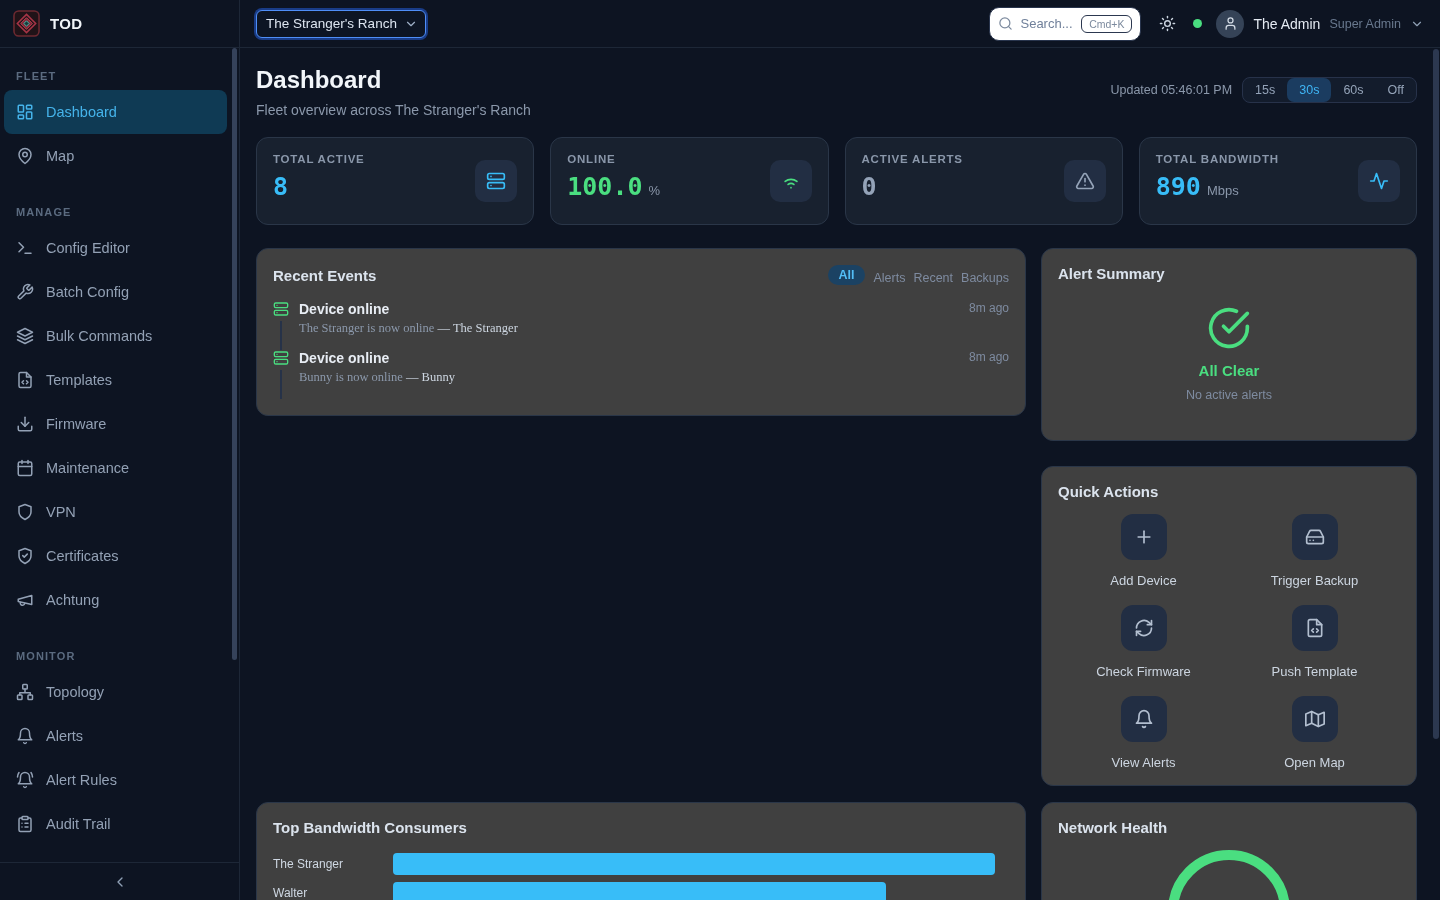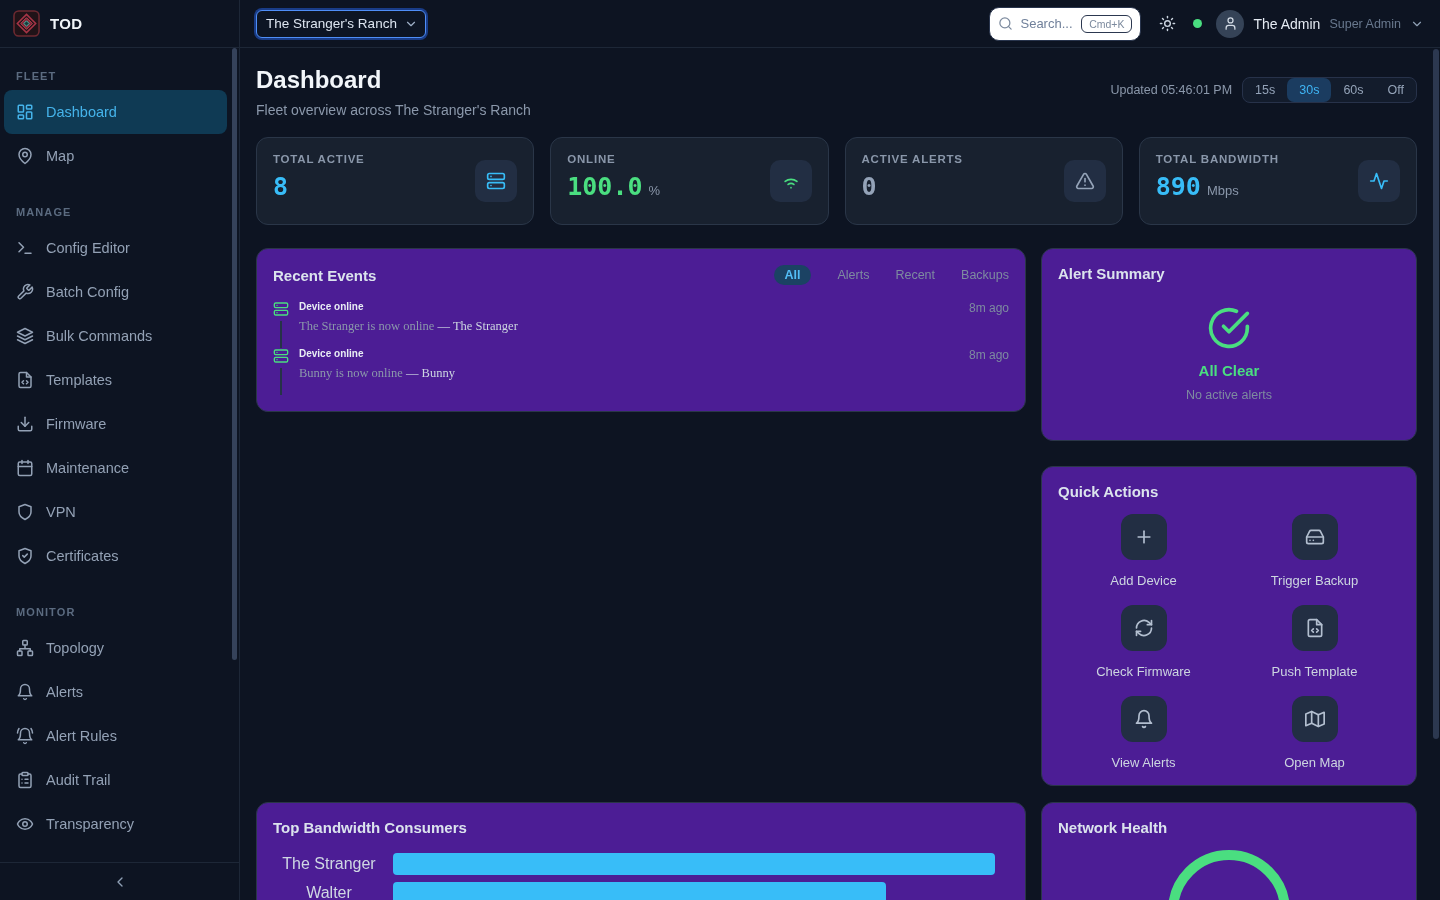--- a/index.html
+++ b/index.html
@@ -87,38 +87,38 @@
   .stat-value { font-family:"DejaVu Sans Mono", monospace; font-size:25px; font-weight:700; }
   .stat-unit { font-size:13px; color:#8a97aa; }
   .stat-icon-tile { position:absolute; right:16px; top:50%; transform:translateY(-50%);
                     width:42px; height:42px; border-radius:10px; background:#222e43;
                     display:flex; align-items:center; justify-content:center; }
   .stat-icon-tile .ic { width:20px; height:20px; }
 
   
   .grid { display:grid; grid-template-columns:1fr 376px;
           grid-template-rows:538px 290px; gap:16px 15px; }
-  .card { background:#4c1d95; border:1px solid #2a3648; border-radius:12px; padding:16px; }
+  .card { background:#404040; border:1px solid #2a3648; border-radius:12px; padding:16px; }
   .card-title { font-size:15px; font-weight:600; color:#dbe3ed; }
 
   
   .events-card { align-self:start; }
   .events-head { display:flex; justify-content:space-between; align-items:center;
                  margin-bottom:16px; }
-  .filters { display:flex; align-items:center; gap:26px; }
+  .filters { display:flex; align-items:flex-end; gap:8px; }
   .filter { font-size:12.5px; color:#7e8ba0; cursor:pointer; }
   .filter.active { background:#1b4263; color:#53bdf6; padding:3px 11px;
                    border-radius:999px; font-weight:600; }
   .event { display:flex; gap:10px; }
   .rail { width:16px; flex:none; display:flex; flex-direction:column; align-items:center; }
   .rail .ic { width:16px; height:16px; color:#4ade80; flex:none; }
   .rail-line { width:2px; flex:1; min-height:22px; background:#263248; margin-top:4px; }
   .event-body { flex:1; padding-bottom:14px; }
   .event-top { display:flex; justify-content:space-between; }
-  .event-title { font-size:10px; font-weight:600; color:#e8edf4; }
+  .event-title { font-size:14px; font-weight:600; color:#e8edf4; }
   .event-time { font-size:12px; color:#7e8ba0; }
   .event-desc { margin-top:4px; font-size:12.5px; color:#8b98ab;font-family:Liberation Serif, serif; }
   .event-device { color:#cdd6e1; }
 
   
   .right-stack { display:flex; flex-direction:column; gap:25px; }
   .alert-card { height:202px; }
   .as-body { display:flex; flex-direction:column; align-items:center; margin-top:24px; }
   .as-icon { width:44px; height:44px; color:#4ade80; }
   .as-status { margin-top:12px; font-size:15px; font-weight:600; color:#4ade80; }
@@ -128,21 +128,21 @@
   .qa { display:flex; flex-direction:column; align-items:center; cursor:pointer; }
   .qa-tile { width:46px; height:46px; border-radius:12px; background:#222e43;
              display:flex; align-items:center; justify-content:center; color:#b3bfd0; }
   .qa-tile .ic { width:20px; height:20px; }
   .qa-label { margin-top:13px; font-size:13px; color:#ccd5e0; }
 
   
   .chart-card { height:290px; }
   .bars { margin-top:17px; display:flex; flex-direction:column; gap:7px; }
   .bar-row { display:flex; align-items:center; gap:8px; height:22px; }
-  .bar-label { width:112px; flex:none; text-align:center; font-size:16px; color:#cfd8e3; }
+  .bar-label { width:112px; flex:none; text-align:left; font-size:12px; color:#cfd8e3; }
   .bar-track { flex:1; height:22px; }
   .bar-fill { height:100%; border-radius:4px; background:#38bdf8; }
   .nh-card { height:290px; }
   .nh-gauge { width:122px; height:122px; border-radius:50%; border:10px solid #4ade80;
               margin:14px auto 0; display:flex; align-items:center; justify-content:center; }
   .nh-value { font-family:"DejaVu Sans Mono", monospace; font-size:30px; font-weight:700;
               color:#4ade80; }
 
   .ic { display:block; }
 </style>
@@ -236,20 +236,27 @@
             </svg>
             <span>VPN</span>
           </div>
           <div class="nav-item">
             <svg class="ic" viewBox="0 0 24 24" fill="none" stroke="currentColor" stroke-width="2" stroke-linecap="round" stroke-linejoin="round">
               <path d="M12 22s8-4 8-10V5l-8-3-8 3v7c0 6 8 10 8 10z"></path>
               <polyline points="9 11.5 11 13.5 15 9.5"></polyline>
             </svg>
             <span>Certificates</span>
           </div>
+          <div class="nav-item">
+            <svg class="ic" viewBox="0 0 24 24" fill="none" stroke="currentColor" stroke-width="2" stroke-linecap="round" stroke-linejoin="round">
+              <path d="m3 11 18-5v12L3 14v-3z"></path>
+              <path d="M11.6 16.8a3 3 0 1 1-5.8-1.6"></path>
+            </svg>
+            <span>Achtung</span>
+          </div>
         </div>
         <div class="nav-section">
           <div class="nav-section-label">MONITOR</div>
           <div class="nav-item">
             <svg class="ic" viewBox="0 0 24 24" fill="none" stroke="currentColor" stroke-width="2" stroke-linecap="round" stroke-linejoin="round">
               <rect x="9" y="2" width="6" height="6" rx="1"></rect>
               <rect x="2" y="16" width="6" height="6" rx="1"></rect>
               <rect x="16" y="16" width="6" height="6" rx="1"></rect>
               <path d="M5 16v-3h14v3"></path>
               <path d="M12 12V8"></path>

